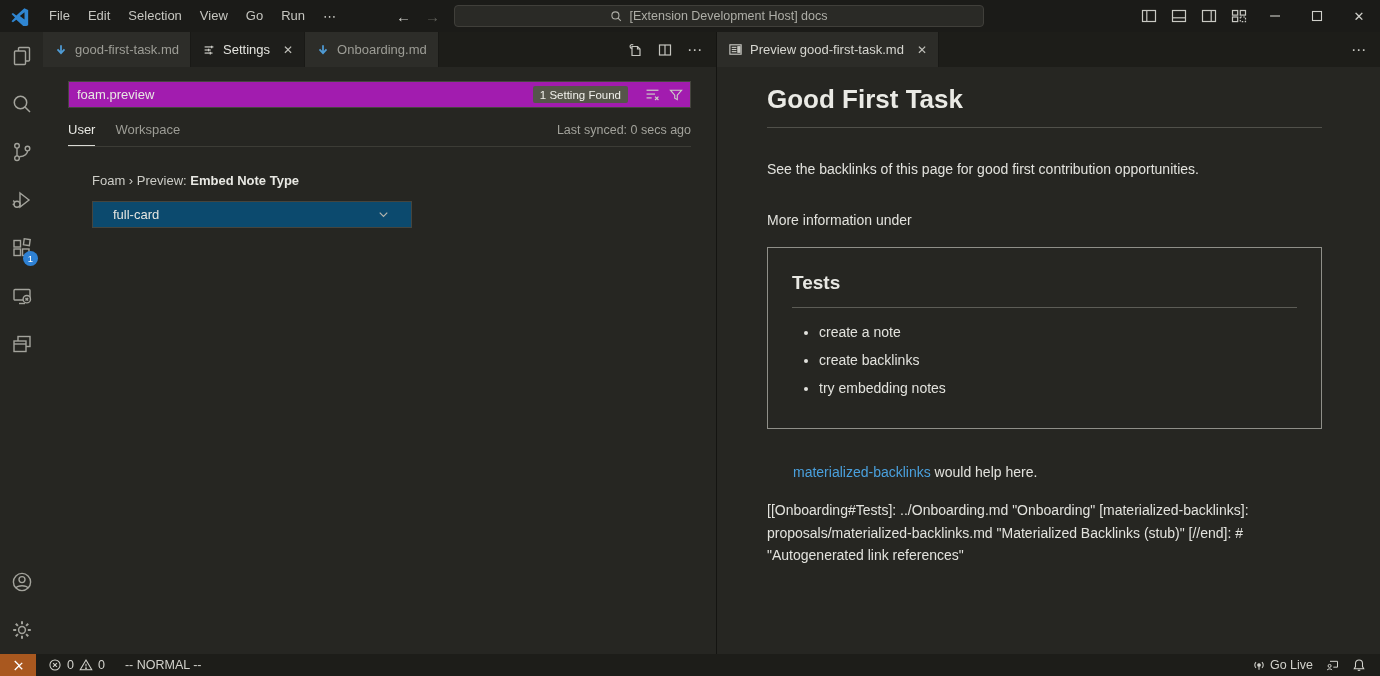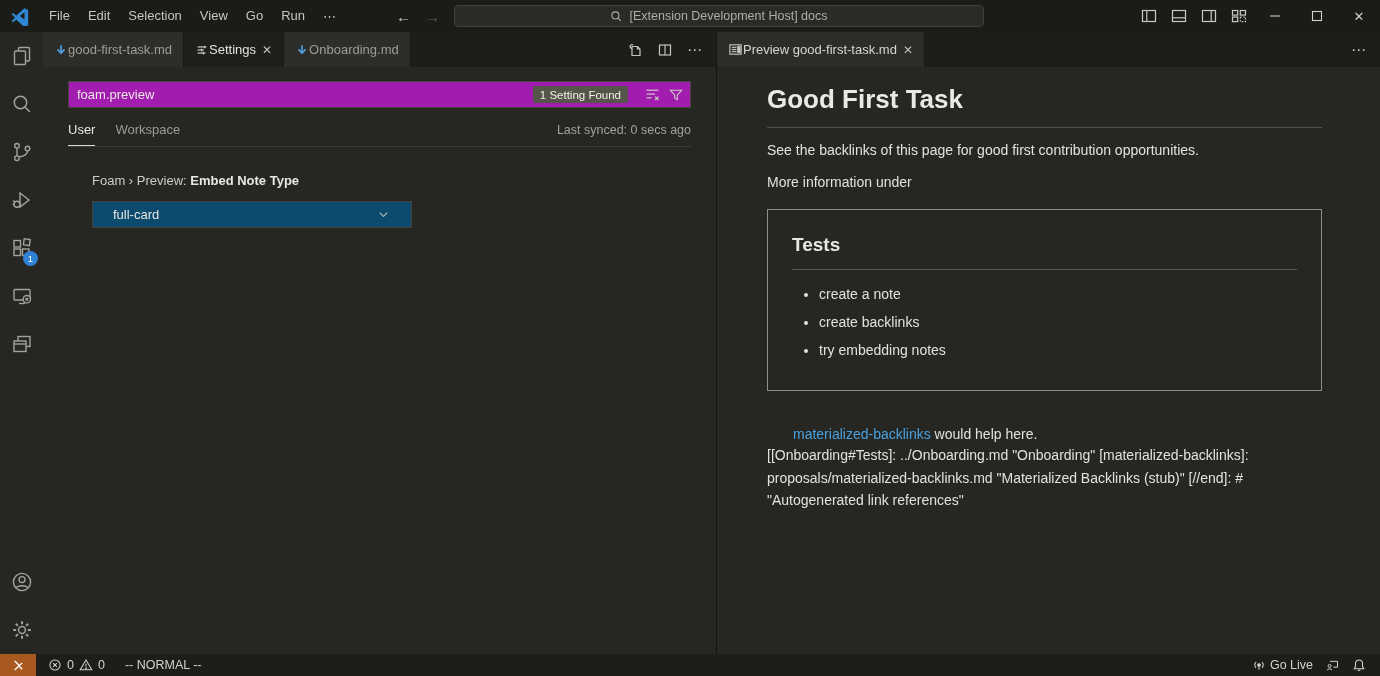--- a/index.html
+++ b/index.html
@@ -45,21 +45,21 @@
     position:absolute; right:5px; bottom:6px; min-width:15px; height:15px; border-radius:50%;
     background:#2e81d4; color:#fff; font-size:9.5px; display:flex; align-items:center; justify-content:center;
   }
 
   
   .group-left { width:673px; display:flex; flex-direction:column; flex:0 0 auto; background:#262622; }
   .sash { width:1px; background:#141411; flex:0 0 auto; }
   .group-right { flex:1; display:flex; flex-direction:column; background:#262622; min-width:0; }
 
   .tabbar { height:35px; background:#1d1d19; display:flex; align-items:stretch; flex:0 0 auto; }
-  .tab { display:flex; align-items:center; padding:0 11px; font-size:13px; border-right:1px solid #191916; }
+  .tab { display:flex; align-items:center; gap:7px; padding:0 11px; font-size:13px; border-right:1px solid #191916; }
   .tab.inactive { background:#2d2d29; color:#9d9d96; }
   .tab.active-dark { background:#1e1e1b; color:#e4e4df; }
   .tab.preview-tab { background:#2c2c28; color:#d6d6d0; }
   .tab-close { font-size:12px; color:#c0c0ba; margin-left:6px; }
   .tab-actions { margin-left:auto; display:flex; align-items:center; gap:14px; padding-right:13px; color:#c5c5bf; }
   .more-dots { font-size:15px; letter-spacing:1px; color:#c5c5bf; }
 
   
   .settings-body { flex:1; padding:14px 25px 0 25px; overflow:hidden; }
   .search-box {
@@ -84,28 +84,28 @@
     display:flex; align-items:center; padding:0 20px; color:#e6e6e1; font-size:13px;
   }
   .select-box svg { margin-left:auto; color:#b5b5ae; }
 
   
   .preview-body { flex:1; padding:0 58px 0 50px; overflow:hidden; font-size:14px; color:#e2e2dd; }
   .md-h1 {
     font-size:26px; font-weight:600; color:#eaeae5; margin-top:17px; padding-bottom:12px;
     border-bottom:1px solid #50504a;
   }
-  .md-p { margin-top:12px; line-height:20px; }
+  .md-p { margin-top:31px; line-height:20px; }
   .embed-card { margin-top:17px; border:1px solid #8f8f89; padding:24px 24px 22px 24px; }
   .md-h2 { font-size:19px; font-weight:600; color:#e8e8e3; padding-bottom:13px; border-bottom:1px solid #5c5c56; }
   .embed-card ul { margin-top:14px; padding-left:27px; }
   .embed-card li { margin:7px 0; line-height:21px; }
   .link-para { margin-top:33px;margin-left:26px; }
   .md-link { color:#4aa0dd; text-decoration:none; }
-  .refs-para { line-height:22.5px; max-width:568px; }
+  .refs-para { margin-top:17px; line-height:22.5px; max-width:568px; }
 
   
   .statusbar {
     height:22px; background:#1d1d19; display:flex; align-items:stretch; color:#d2d2cc;
     font-size:12.5px; flex:0 0 auto;
   }
   .remote-indicator { width:36px; background:#a9581f; color:#fff; display:flex; align-items:center; justify-content:center; }
   .sb-item { display:flex; align-items:center; gap:4px; padding:0 6px; }
   .sb-left { display:flex; align-items:stretch; }
   .sb-right { margin-left:auto; display:flex; align-items:stretch; padding-right:8px; }

